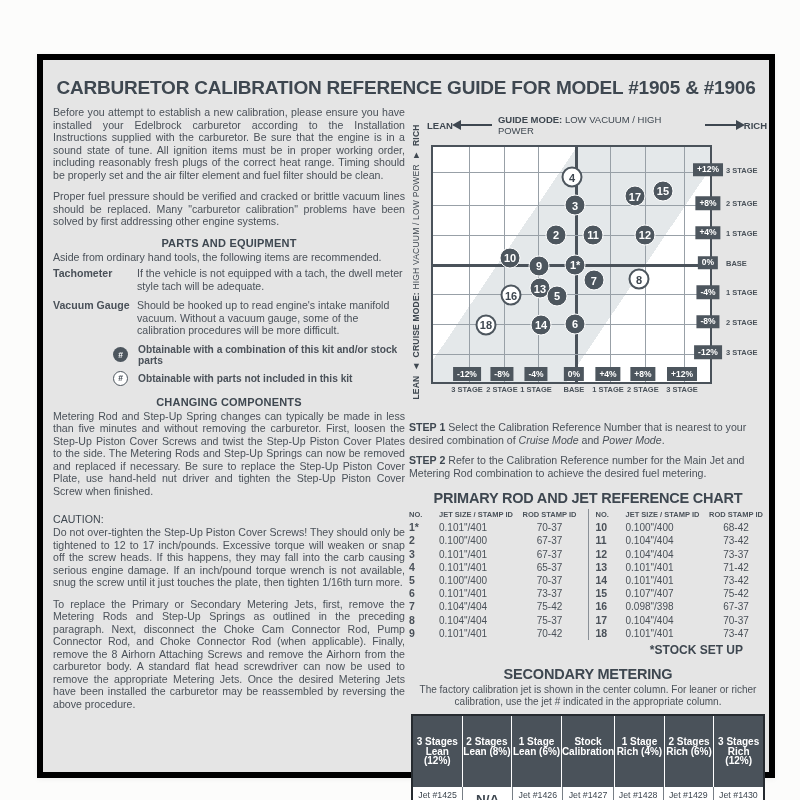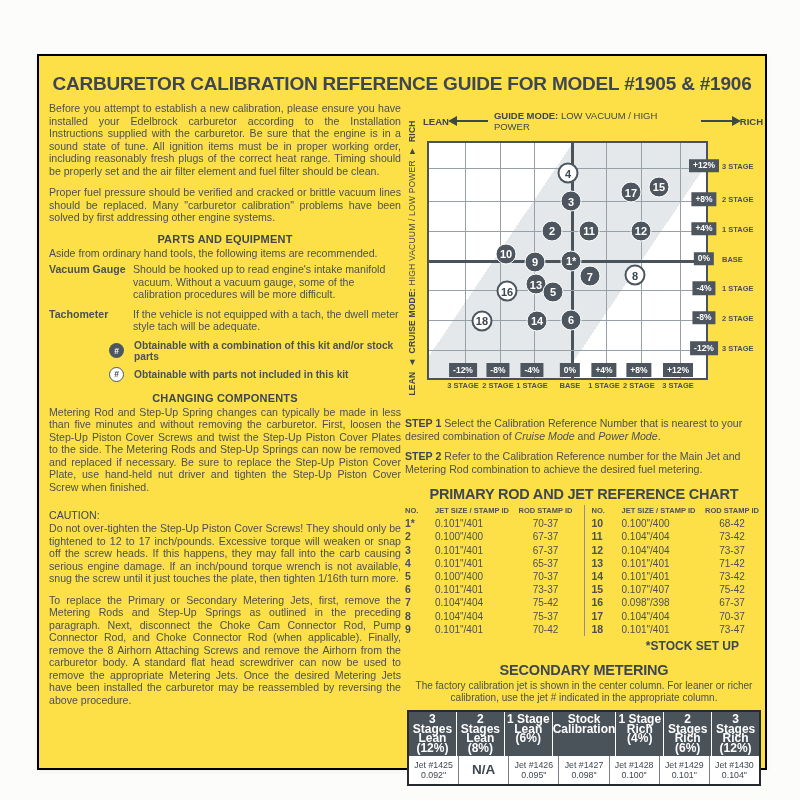--- a/index.html
+++ b/index.html
@@ -1,17 +1,17 @@
 <!DOCTYPE html>
 <html><head>
 <meta charset="utf-8">
 <style>
   html,body{margin:0;padding:0}
   body{width:800px;height:800px;background:#fcfcfb;font-family:"Liberation Sans","DejaVu Sans",sans-serif;color:#4a5159;position:relative}
-  .sheet{position:absolute;left:37px;top:54px;width:726px;height:712px;background:#fde047;border:2px solid #000000;box-shadow:0 1px 6px rgba(0,0,0,.05)}
+  .sheet{position:absolute;left:37px;top:54px;width:726px;height:712px;background:#e5e5e5;border:6px solid #000000;box-shadow:0 1px 6px rgba(0,0,0,.05)}
   .title{position:absolute;left:0;right:0;top:17px;margin:0;text-align:center;font-size:19px;font-weight:bold;letter-spacing:-.2px;color:#3e4750}
   
   .left-col{position:absolute;left:10px;top:46px;width:352px}
   .body-text{font-size:10.6px;line-height:12.5px;text-align:justify;margin:0 0 9px}
   .sec-heading{font-size:11px;font-weight:bold;text-align:center;margin:3px 0 2px;color:#3e4750;letter-spacing:.2px}
   .caution-heading{font-size:10.6px;font-weight:normal;margin:16px 0 1px;color:#3e4750}
   .def-row{display:flex;margin:2px 0 7px}
   .def-term{width:84px;flex:none;font-weight:bold;font-size:10.6px}
   .def-desc{flex:1;font-size:10.6px;line-height:12.5px}
   .legend-row{display:flex;align-items:center;margin:0 0 5px;padding-left:60px}
@@ -58,45 +58,45 @@
   .prow .c0{width:30px;font-weight:bold;font-size:10.5px}
   .prow .c1{flex:1;text-align:left;font-size:10px}
   .prow .c2{width:62px;text-align:center;font-size:10px}
   .prow.phead > div{font-size:7.5px;font-weight:bold;color:#4a525a}
   .pfoot{text-align:right;font-size:12px;font-weight:bold;margin-top:3px;padding-right:24px;color:#3e4750}
   
   .stitle{font-size:14.5px;font-weight:bold;text-align:center;color:#3e4750;margin:9px 0 2px;letter-spacing:-.2px}
   .sintro{font-size:10px;line-height:12px;text-align:center;margin:0 8px 6px}
   .stable{border:2px solid #262b30;margin:0 2px;background:#fff}
   .srow{display:flex}
-  .shcell{flex:1;background:#4a525a;color:#fff;text-align:center;font-size:12px;font-weight:bold;line-height:9.5px;padding:3px 0;border-right:1px solid #fff}
+  .shcell{flex:1;background:#4a525a;color:#fff;text-align:center;font-size:10px;font-weight:bold;line-height:9.5px;padding:21px 0;border-right:1px solid #fff}
   .shcell:last-child{border-right:none}
   .svcell{flex:1;text-align:center;font-size:8.8px;line-height:10.5px;padding:3.5px 0;border-right:1px solid #777e85;color:#3e4750}
   .svcell:last-child{border-right:none}
   .svcell.na{display:flex;align-items:center;justify-content:center;font-size:13.5px;font-weight:bold}
 </style>
 </head>
 <body>
 
 <div class="sheet">
   <h1 class="title">CARBURETOR CALIBRATION REFERENCE GUIDE FOR MODEL #1905 &amp; #1906</h1>
 
   <div class="left-col">
     <p class="body-text">Before you attempt to establish a new calibration, please ensure you have installed your Edelbrock carburetor according to the Installation Instructions supplied with the carburetor. Be sure that the engine is in a sound state of tune. All ignition items must be in proper working order, including reasonably fresh plugs of the correct heat range. Timing should be properly set and the air filter element and fuel filter should be clean.</p>
     <p class="body-text">Proper fuel pressure should be verified and cracked or brittle vacuum lines should be replaced. Many "carburetor calibration" problems have been solved by first addressing other engine systems.</p>
     <h2 class="sec-heading">PARTS AND EQUIPMENT</h2>
     <p class="body-text" style="margin-bottom:4px">Aside from ordinary hand tools, the following items are recommended.</p>
     <div id="parts-list">
         <div class="def-row">
+          <div class="def-term">Tachometer</div>
+          <div class="def-desc">If the vehicle is not equipped with a tach, the dwell meter style tach will be adequate.</div>
+        </div>
+        <div class="def-row">
           <div class="def-term">Vacuum Gauge</div>
           <div class="def-desc">Should be hooked up to read engine's intake manifold vacuum. Without a vacuum gauge, some of the calibration procedures will be more difficult.</div>
-        </div>
-        <div class="def-row">
-          <div class="def-term">Tachometer</div>
-          <div class="def-desc">If the vehicle is not equipped with a tach, the dwell meter style tach will be adequate.</div>
         </div>
       </div>
     <div id="legend-list" class="legend-block">
         <div class="legend-row">
           <div class="legend-dot filled">#</div>
           <div class="legend-text">Obtainable with a combination of this kit and/or stock parts</div>
         </div>
         <div class="legend-row">
           <div class="legend-dot open">#</div>
           <div class="legend-text">Obtainable with parts not included in this kit</div>

